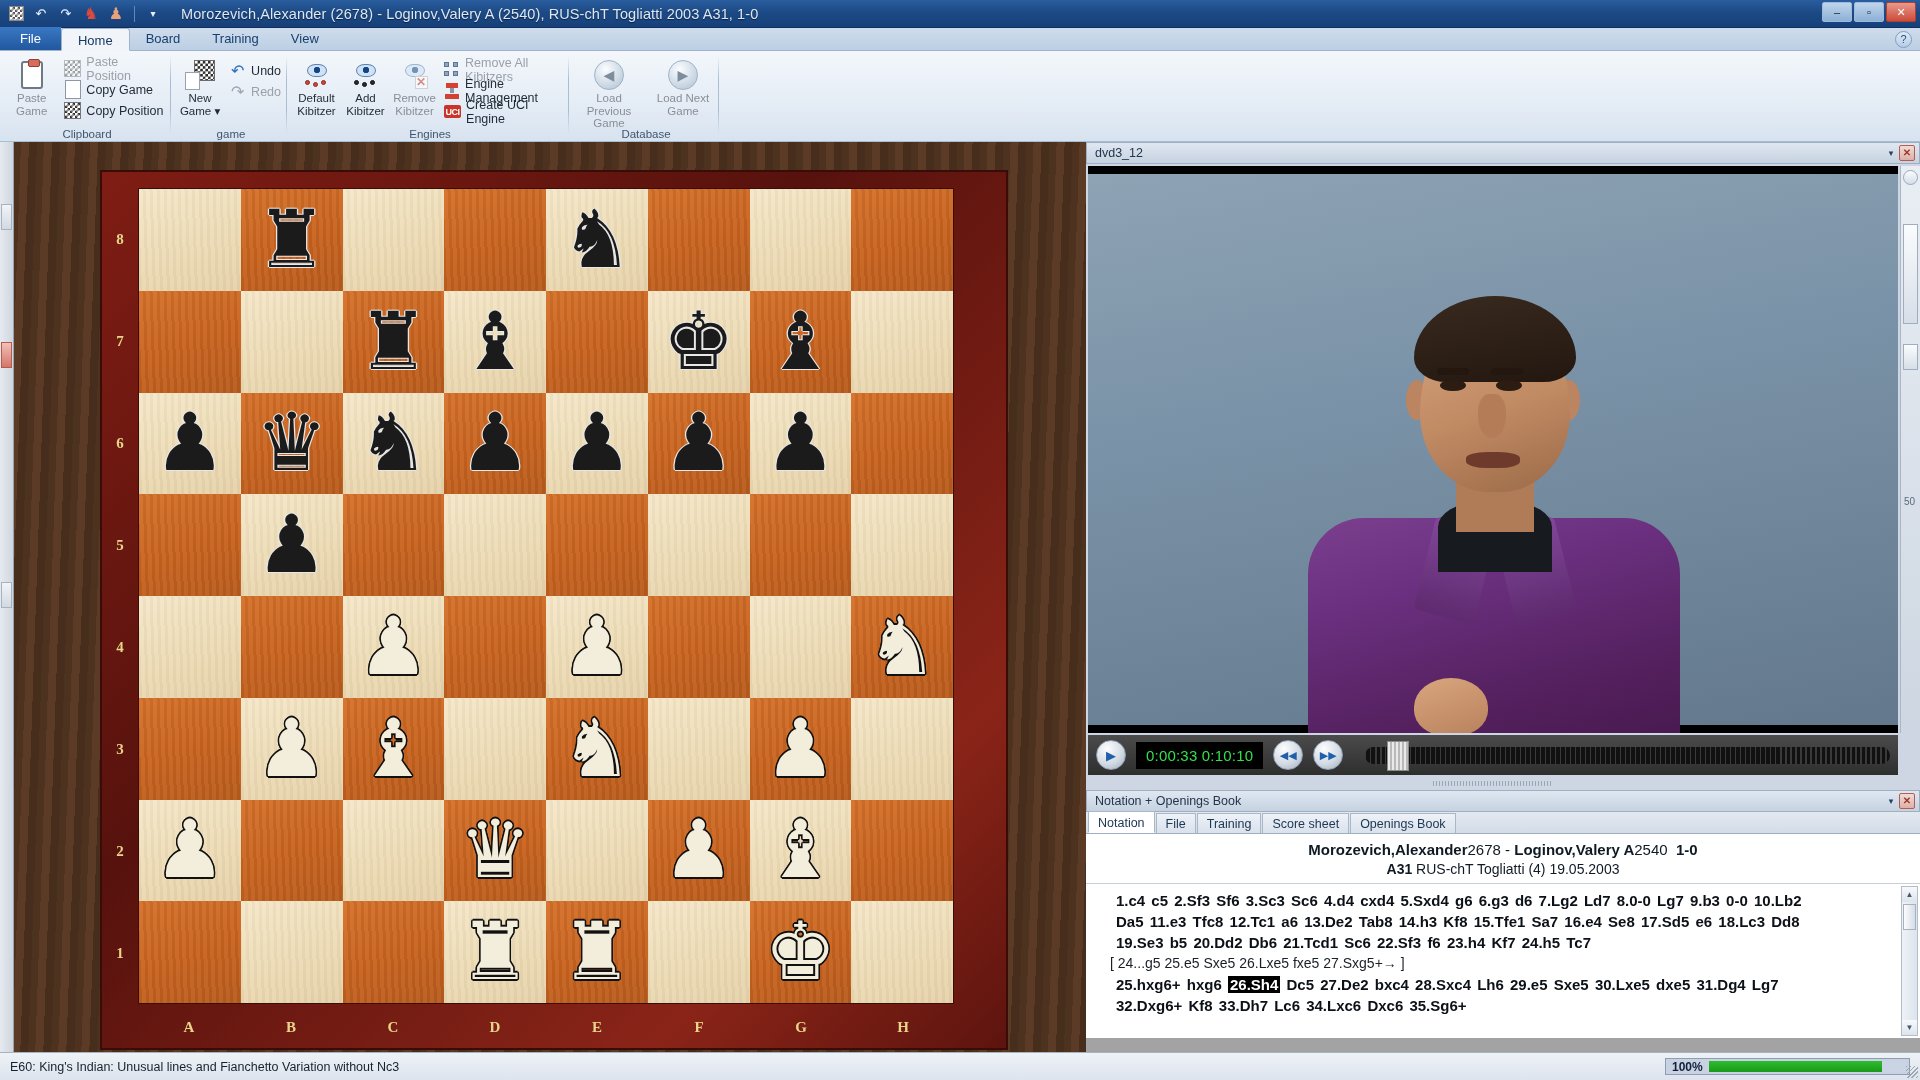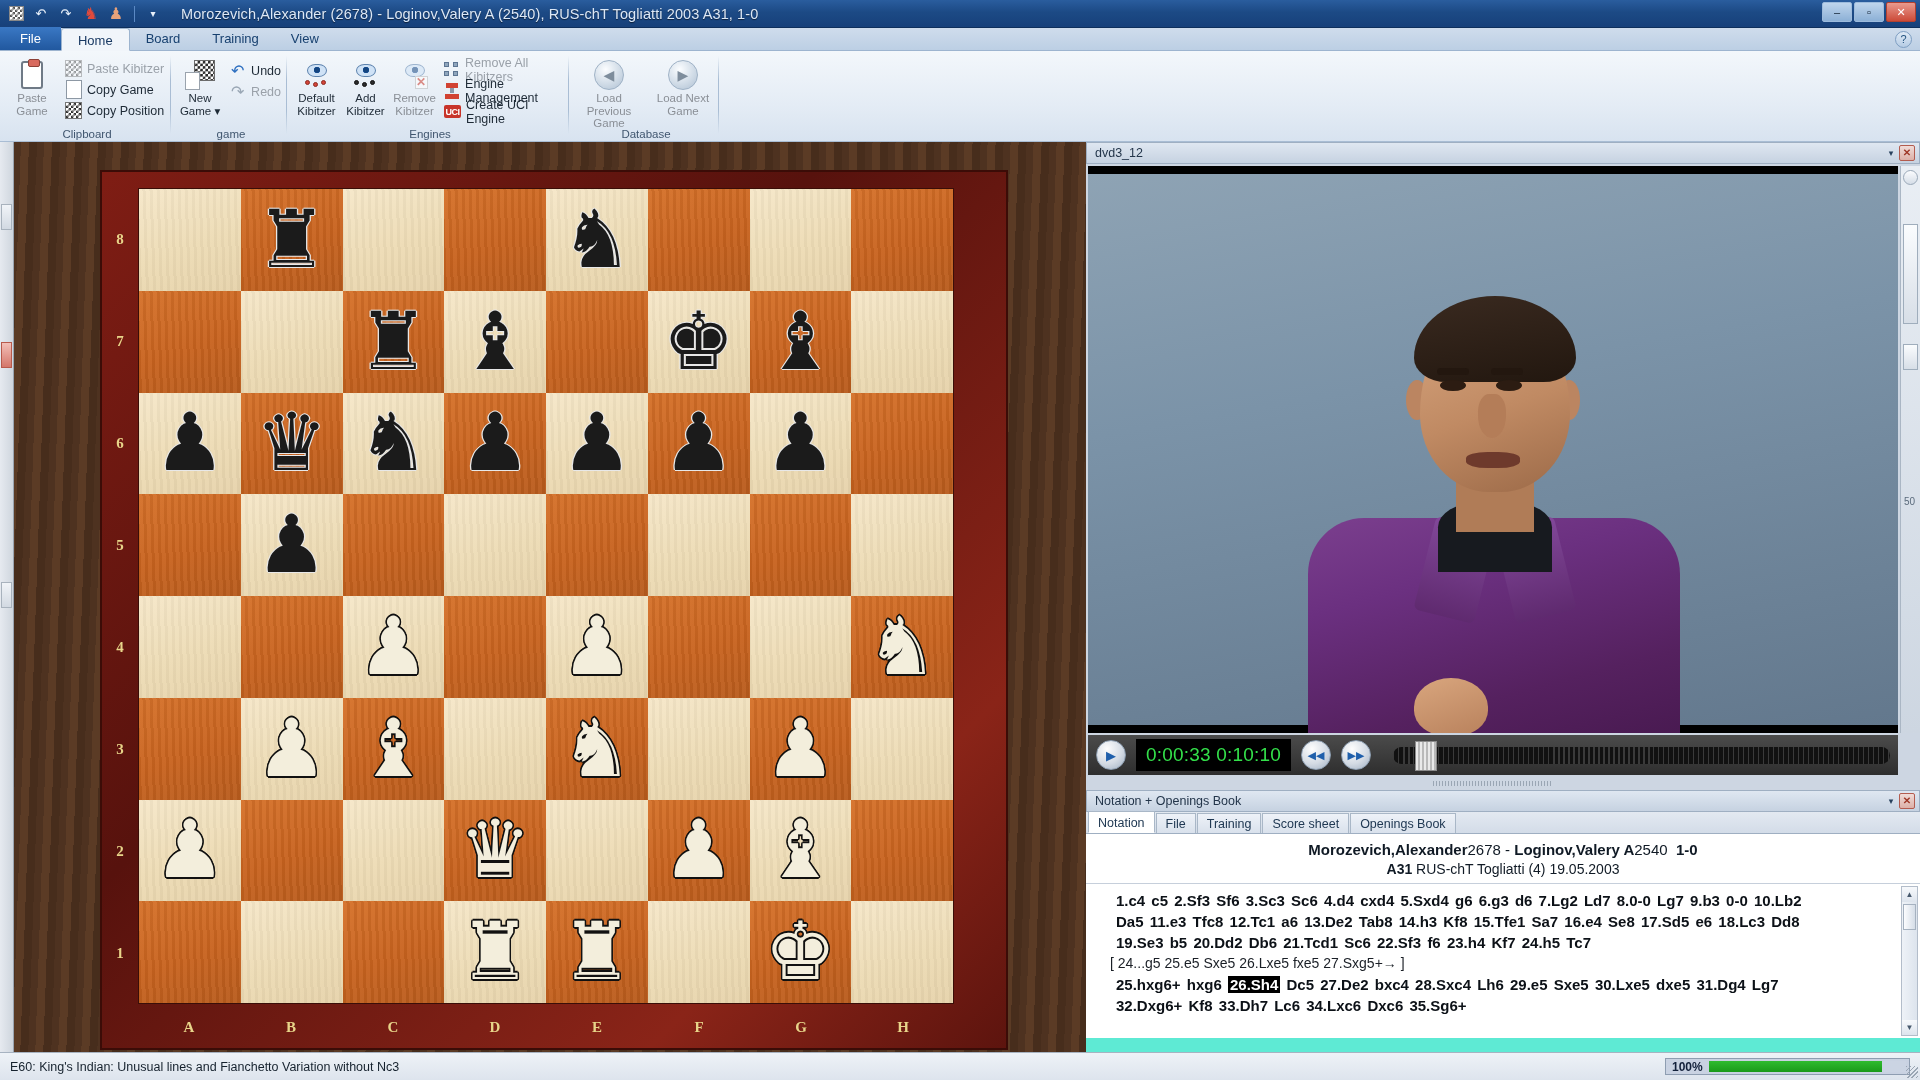--- a/index.html
+++ b/index.html
@@ -286,42 +286,42 @@
     position:absolute; left:2px; top:593px; width:810px; height:40px;
     background:linear-gradient(180deg,#4b4b4b,#2e2e2e); display:flex; align-items:center; gap:10px; padding:0 8px;
   }
   .vc-round {
     width:30px;height:30px;border-radius:50%;
     background:radial-gradient(circle at 36% 28%,#fdfdfd,#d4dbe4 55%,#9fafc2);
     border:1px solid #8fa0b3;display:flex;align-items:center;justify-content:center;
     color:#1f5fab;font-size:13px;cursor:pointer;
   }
   .vc-time {
-    background:#000;color:#33e04a;font-size:19px;font-family:"Liberation Sans",sans-serif;
+    background:#000;color:#33e04a;font-size:15px;font-family:"Liberation Sans",sans-serif;
     padding:5px 10px;min-width:120px;text-align:center;letter-spacing:.2px;
   }
   .vc-track {
     position:relative; flex:1; height:17px; margin-left:12px;
     background:#111; border-radius:9px;
     background-image:repeating-linear-gradient(90deg,#3a3a3a 0 1.5px,#111 1.5px 5px);
   }
   .vc-thumb {
     position:absolute; left:22px; top:-6px; width:22px; height:30px;
     background:linear-gradient(90deg,#f2f2f2,#cfcfcf);
     border:1px solid #8b8b8b;
     background-image:repeating-linear-gradient(90deg,#e9e9e9 0 2px,#b9b9b9 2px 4px);
     cursor:pointer;
   }
   .vid-gripper { position:absolute; left:2px; top:636px; width:810px; height:10px;
     display:flex; align-items:center; justify-content:center; background:#cdd6e2; }
   .vid-gripper .g { width:120px; height:5px;
     background-image:repeating-linear-gradient(90deg,#9aa6b4 0 1px,transparent 1px 3px); }
 
   
-  .not-panel { position:absolute; left:0; top:648px; width:834px; height:262px; background:#5eead4; }
+  .not-panel { position:absolute; left:0; top:648px; width:834px; height:262px; background:#a3a3a3; }
   .not-tabs { display:flex; align-items:flex-end; height:22px; padding-left:2px;
     background:linear-gradient(180deg,#e3e9f1,#d3dce8); border-bottom:1px solid #9fafc2; }
   .ntab { height:20px; line-height:20px; padding:0 9px; font-size:12.5px; color:#1d3css;
     color:#203953; background:linear-gradient(180deg,#eef2f8,#d9e1ec);
     border:1px solid #a9b7c7; border-bottom:none; margin-right:1px; cursor:pointer; }
   .ntab.active { background:#fff; height:22px; line-height:22px; font-weight:normal; border-bottom:1px solid #fff; }
   .not-head { background:#fff; padding:7px 16px 6px; text-align:center; border-bottom:1px solid #c6cfdb; }
   .nh-line1 { font-size:15px; color:#101a25; }
   .nh-line1 b { font-weight:bold; }
   .nh-line1 .rt { font-weight:normal; }
@@ -398,21 +398,21 @@
           <div class="bi">
               <span class="ic-clipboard"></span>
             </div>
           <div class="bl">Paste<br>Game</div>
         </div>
         <div class="smallcol">
           <div class="smallbtn disabled">
             <span class="si">
                 <span class="ic-chkboard" style="opacity:.45"></span>
               </span>
-            <span>Paste Kibitzer</span>
+            <span>Paste Position</span>
           </div>
           <div class="smallbtn">
             <span class="si">
                 <span class="ic-sheet"></span>
               </span>
             <span>Copy Game</span>
           </div>
           <div class="smallbtn">
             <span class="si">
                 <span class="ic-chkboard"></span>

